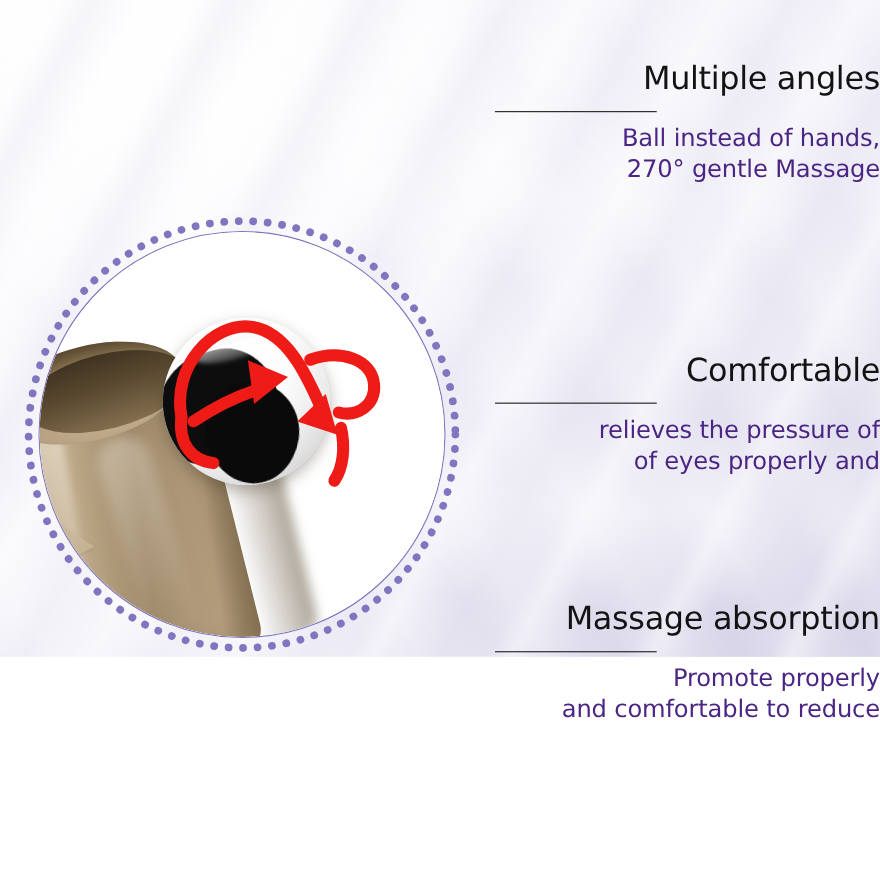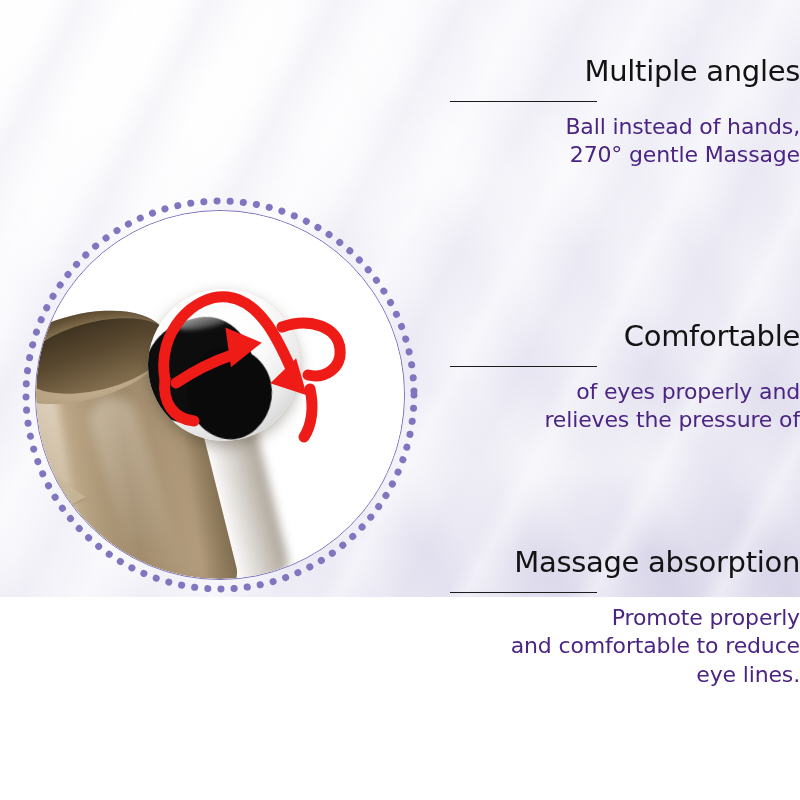--- a/index.html
+++ b/index.html
@@ -323,29 +323,28 @@
       <div class="feature-body">
         <span class="ln">Ball instead of hands,</span>
         <span class="ln">270° gentle Massage</span>
       </div>
     </div>
 
     <div class="feature" id="feature-1">
       <div class="feature-title">Comfortable</div>
       <div class="feature-rule"></div>
       <div class="feature-body">
+        <span class="ln">relieves the pressure of</span>
         <span class="ln">of eyes properly and</span>
-        <span class="ln">relieves the pressure of</span>
       </div>
     </div>
 
     <div class="feature" id="feature-2">
       <div class="feature-title">Massage absorption</div>
       <div class="feature-rule"></div>
       <div class="feature-body">
         <span class="ln">Promote properly</span>
         <span class="ln">and comfortable to reduce</span>
-        <span class="ln">eye lines.</span>
       </div>
     </div>
 
   </div>
 </div>
 
 </body></html>

